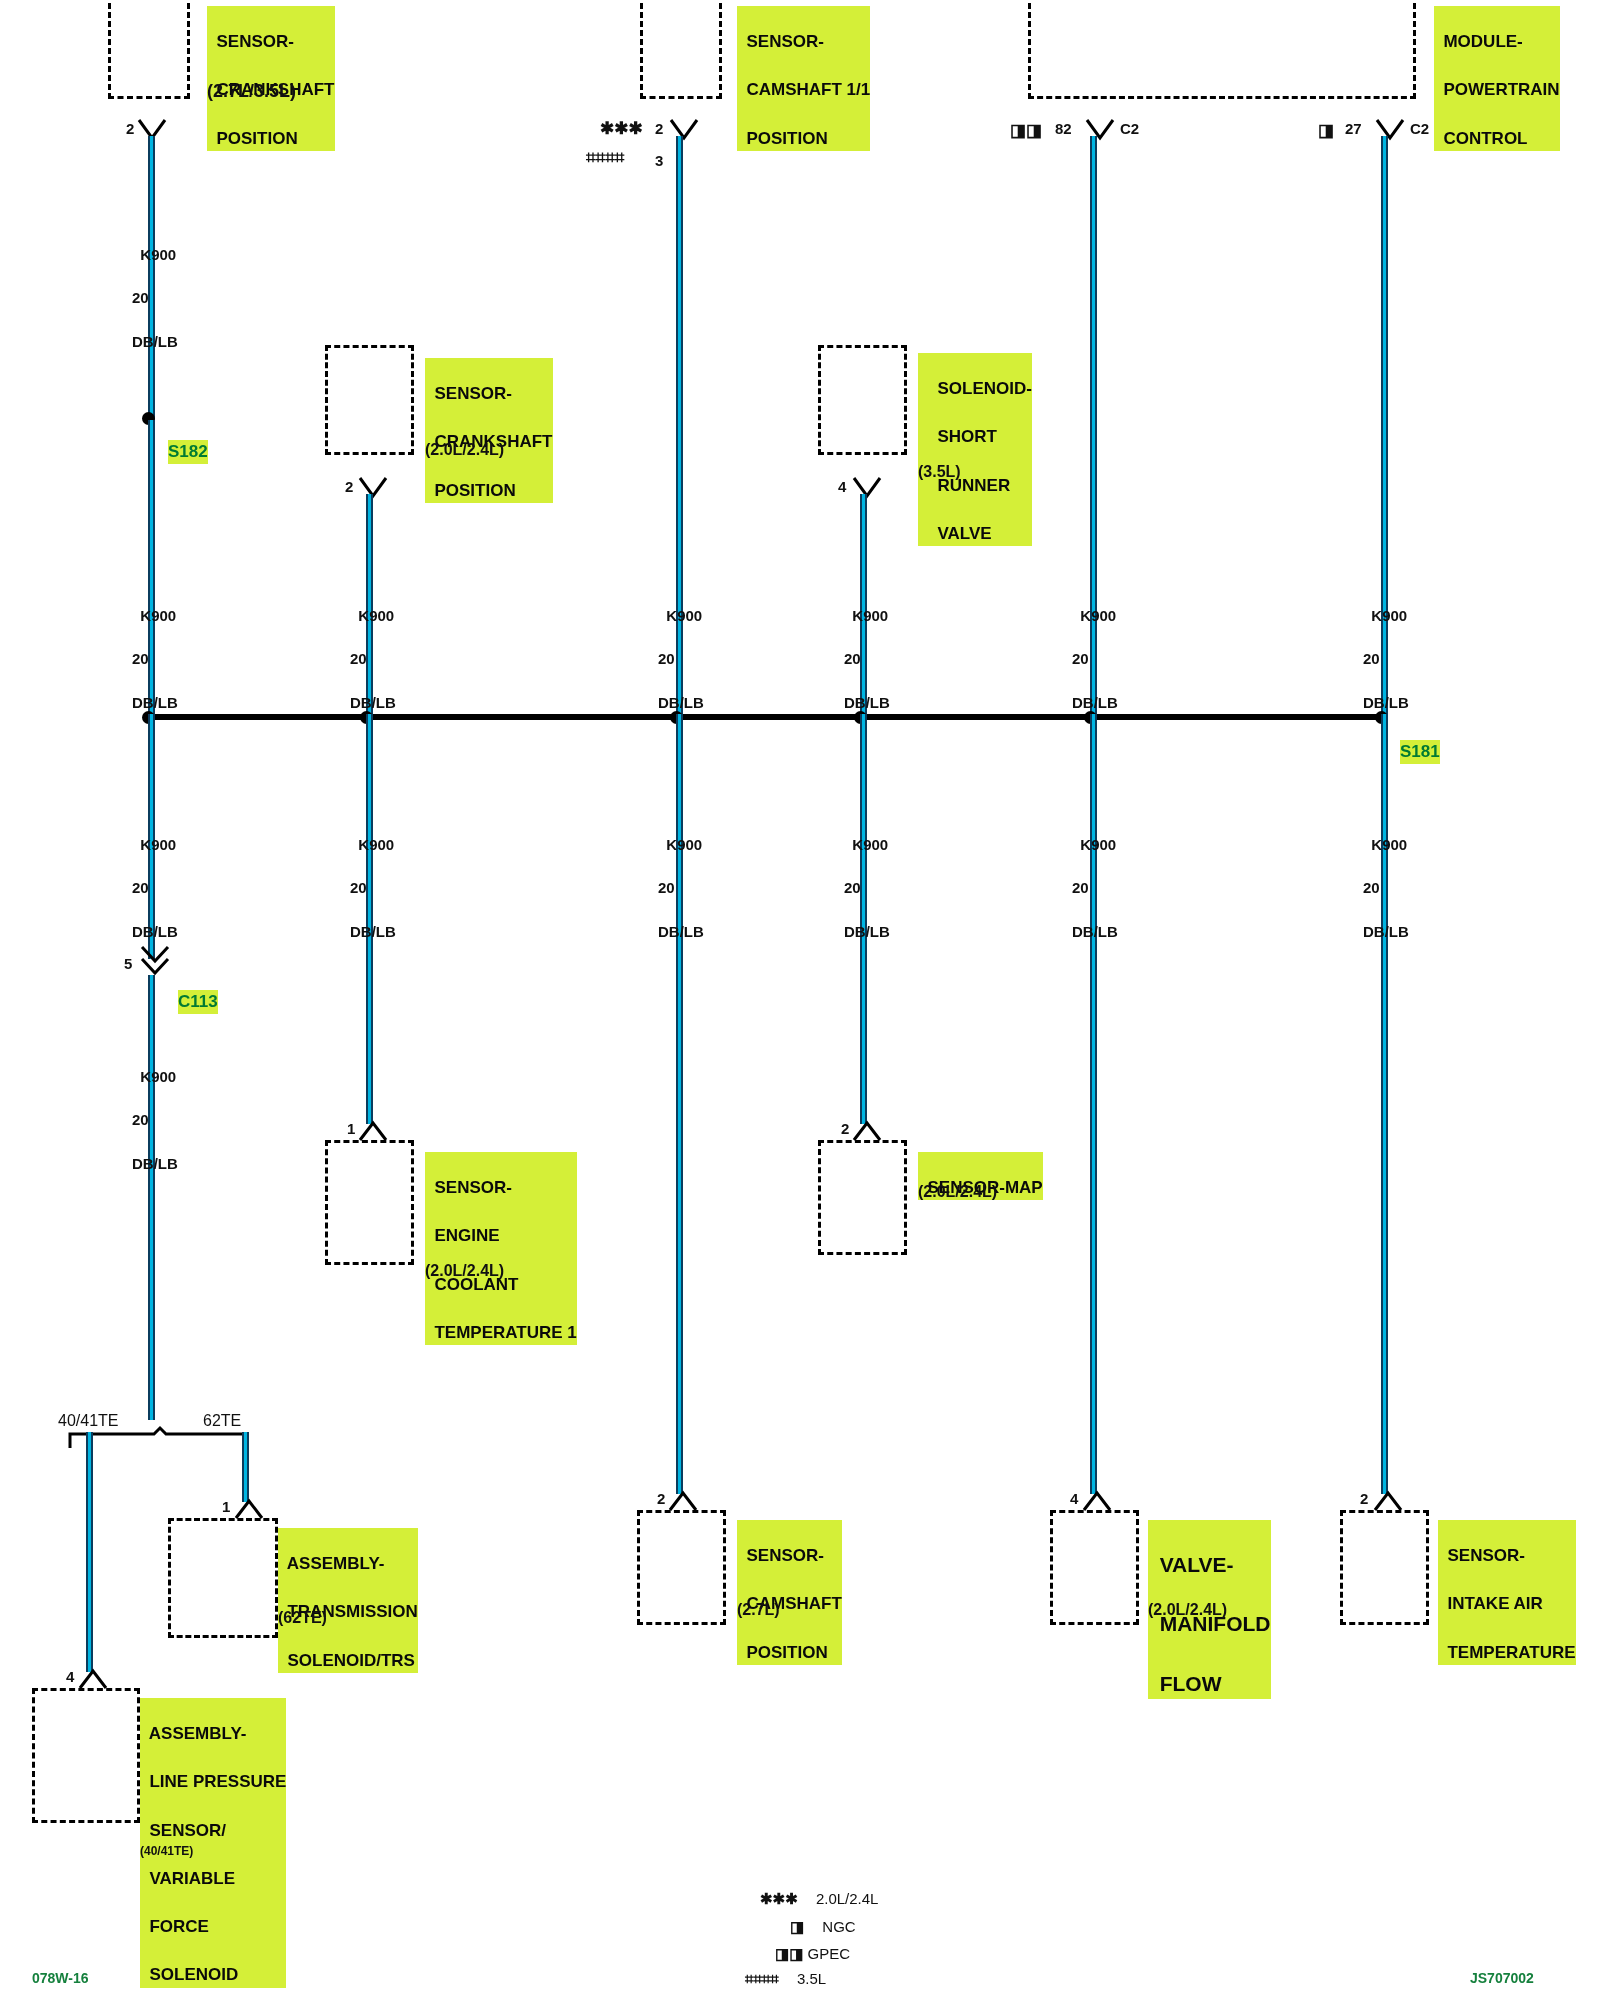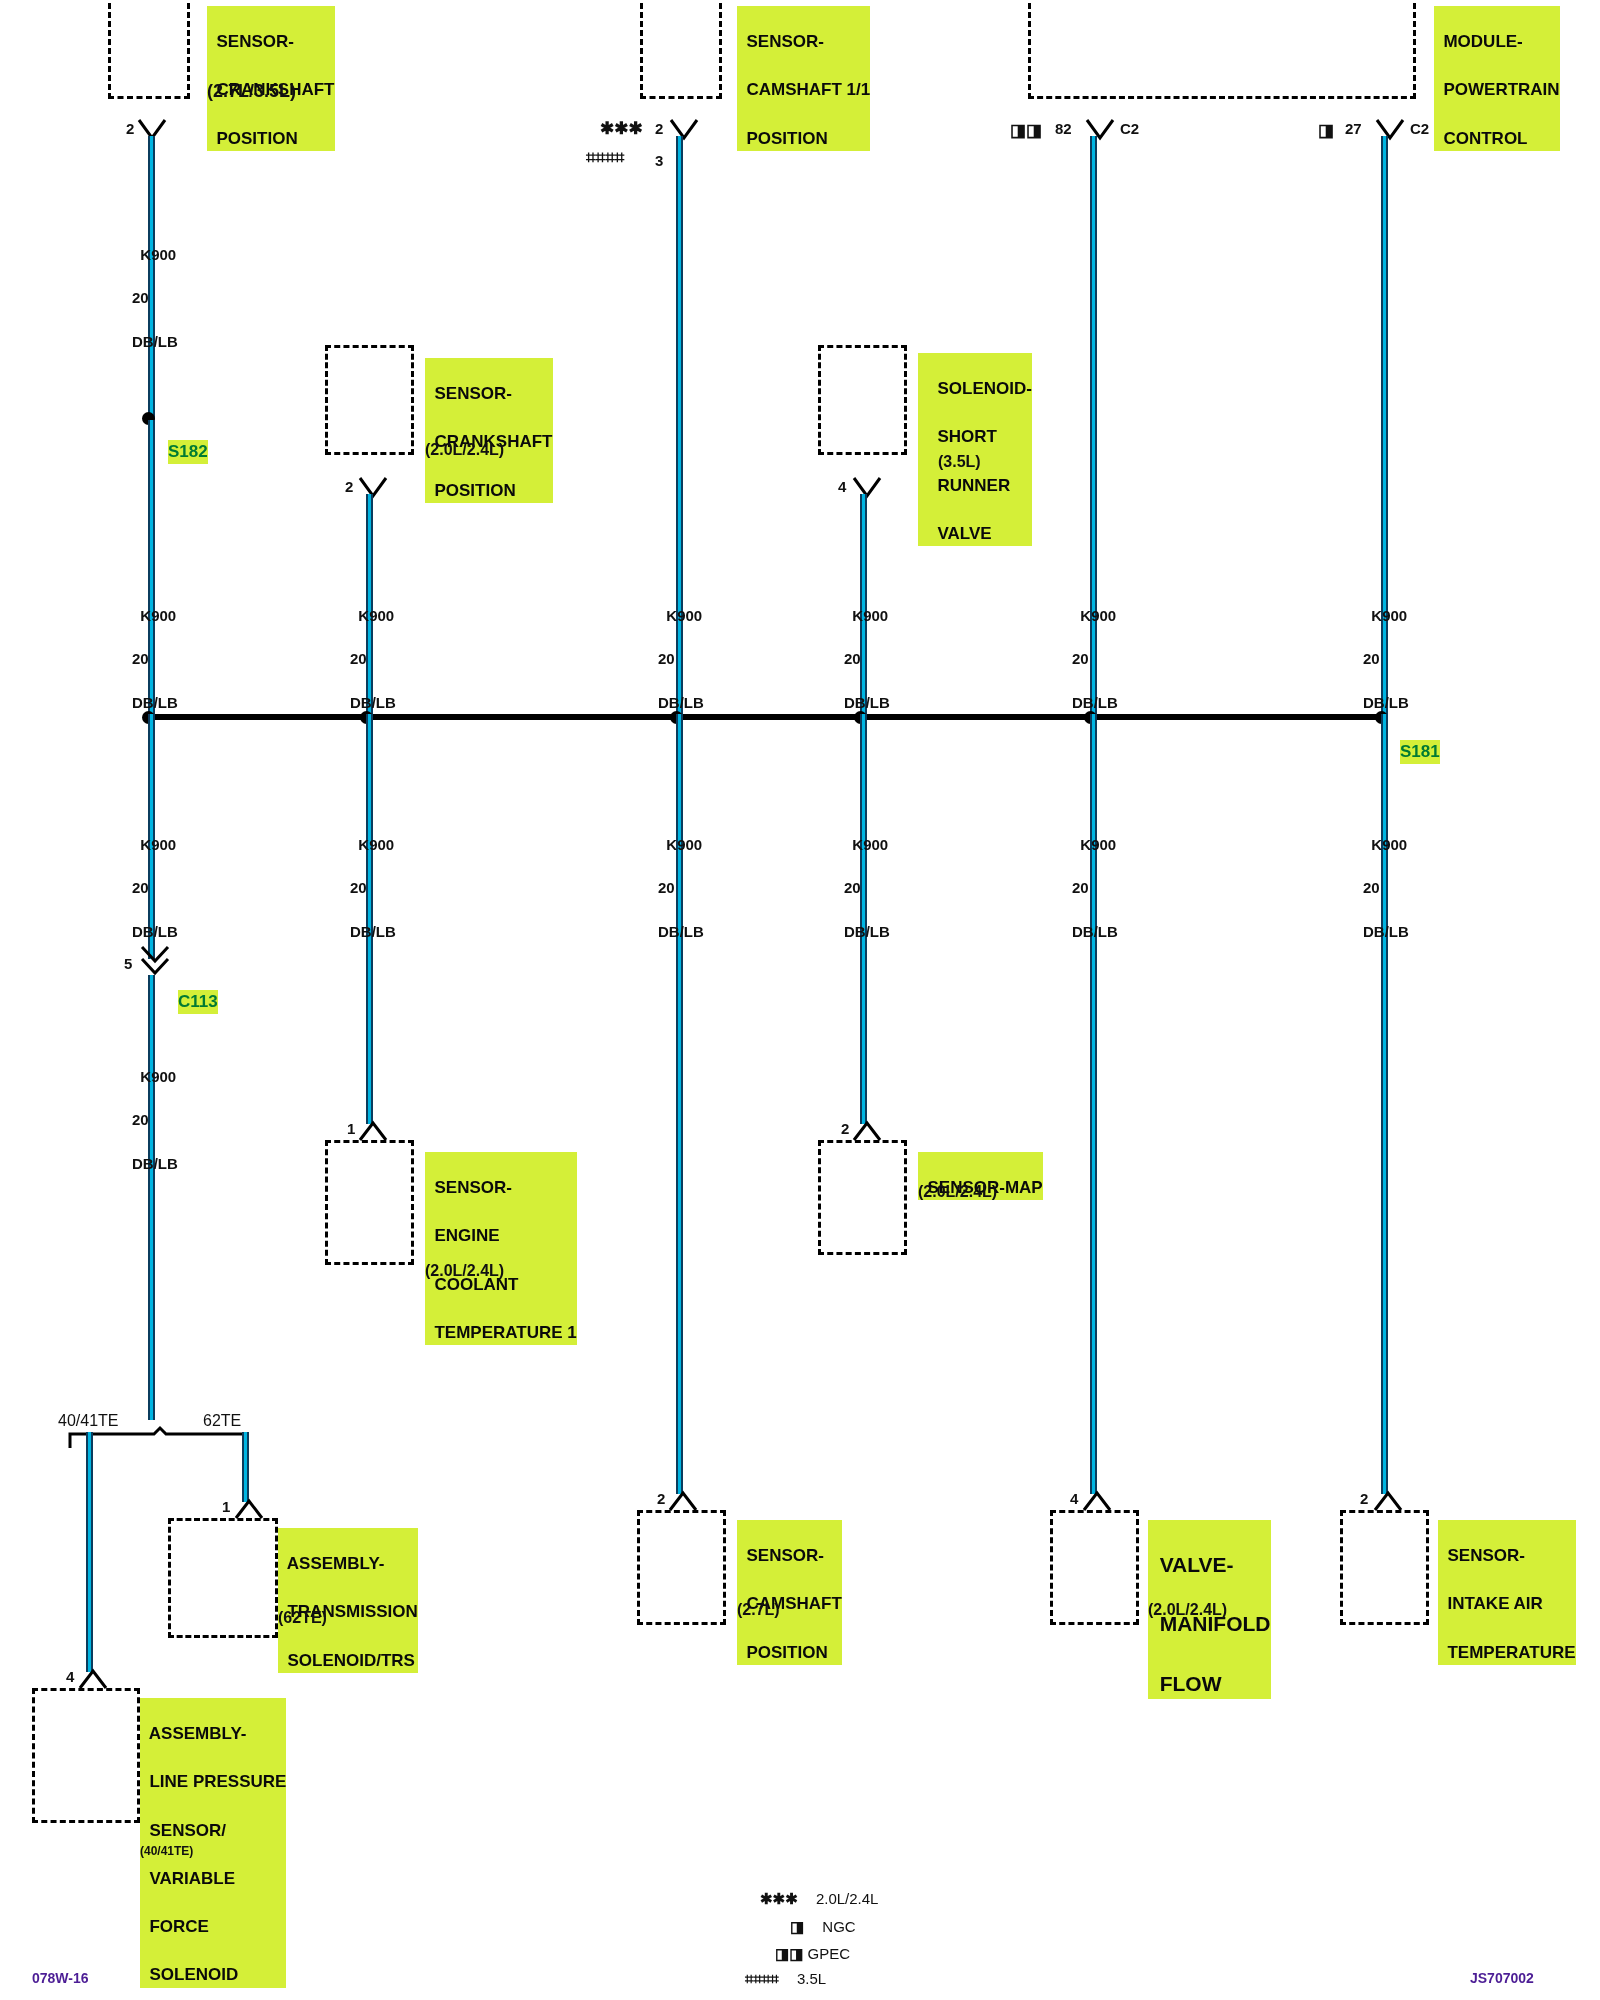--- a/index.html
+++ b/index.html
@@ -14,21 +14,21 @@
   
   .w{position:absolute;width:7px;background:#0b3c5d;}
   .w:after{content:"";position:absolute;left:2px;top:0;width:3px;height:100%;background:#00b5e2;}
   .blk{position:absolute;background:#000;}
   .dashbox{position:absolute;border:3px dashed #000;box-sizing:border-box;}
   .dot{position:absolute;width:13px;height:13px;border-radius:50%;background:#000;}
   .num{position:absolute;font-size:15px;font-weight:bold;color:#111;white-space:nowrap;}
   .wname{position:absolute;font-size:15px;font-weight:bold;color:#111;white-space:pre;line-height:1.45;}
   .txt{position:absolute;font-size:15px;font-weight:bold;color:#111;white-space:pre;}
   .legend{position:absolute;font-size:15px;color:#111;white-space:nowrap;}
-  .corner{position:absolute;font-size:14px;font-weight:bold;color:#4c1d95;}
+  .corner{position:absolute;font-size:14px;font-weight:bold;color:#15803d;}
   svg{display:block;overflow:visible;}
   .arrowwrap{position:absolute;}
 </style>
 </head>
 <body>
 
 <div class="dashbox" style="left:108px;top:-6px;width:82px;height:105px;"></div>
 <div class="lbl hl" style="left:207px;top:6px;font-size:17px;">
   <span>SENSOR-</span><br>
   <span>CRANKSHAFT</span><br>
@@ -127,21 +127,21 @@
   <br><span>DB/LB</span>
 </div>
 
 <div class="dashbox" style="left:818px;top:345px;width:89px;height:110px;"></div>
 <div class="lbl hl" style="left:918px;top:353px;font-size:17px;padding-left:10px;">
   <span>SOLENOID-</span><br>
   <span>SHORT</span><br>
   <span>RUNNER</span><br>
   <span>VALVE</span>
 </div>
-<div class="txt" style="left:918px;top:453px;font-size:16px;margin-left:20px;">(3.5L)</div>
+<div class="txt" style="left:918px;top:463px;font-size:16px;">(3.5L)</div>
 <div class="num" style="left:838px;top:478px;">4</div>
 <div class="arrowwrap" style="left:852px;top:476px;">
   <svg width="30" height="26" viewBox="0 0 30 26">
       <path d="M2 2 L15 20 L28 2" fill="none" stroke="#000" stroke-width="3"></path>
     </svg>
 </div>
 <div class="w" style="left:860px;top:494px;height:226px;"></div>
 <div class="wname" style="left:844px;top:583px;">
   <span>K900</span>
   <br><span>20</span>

